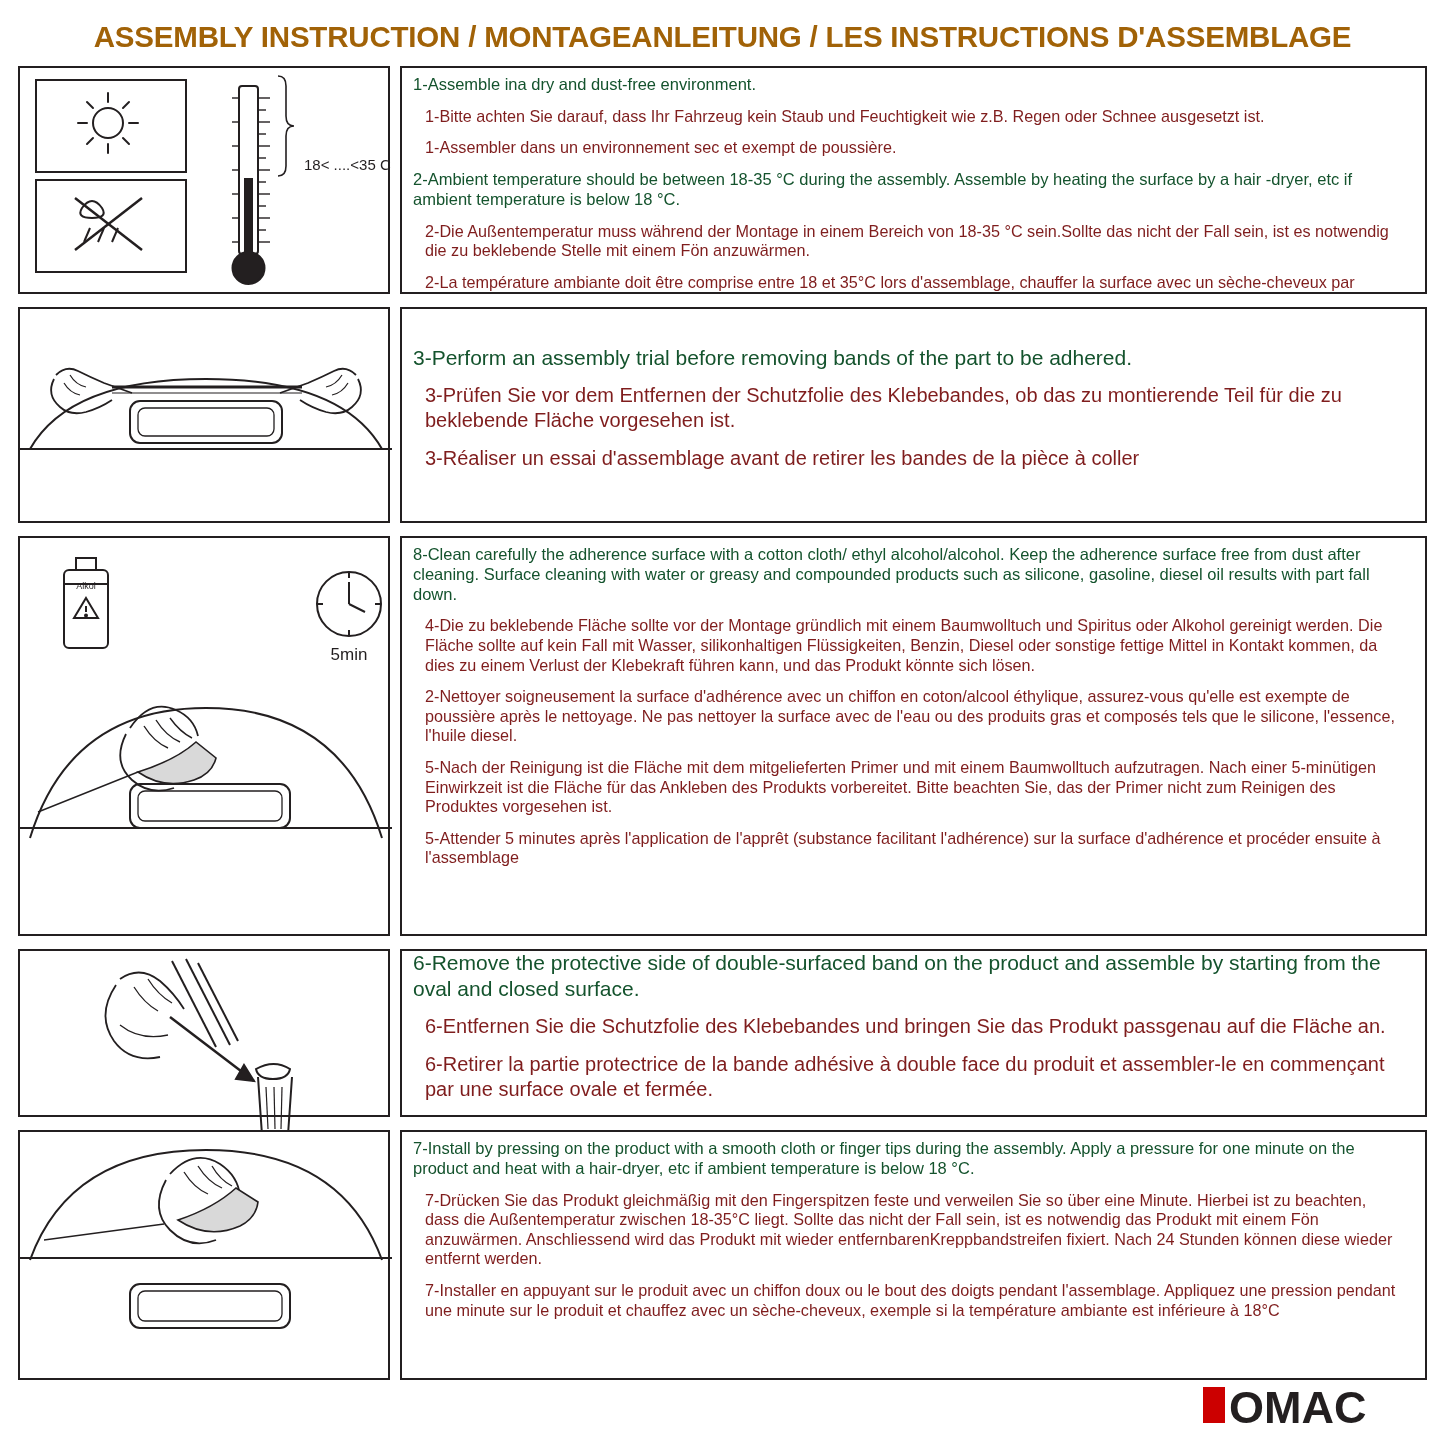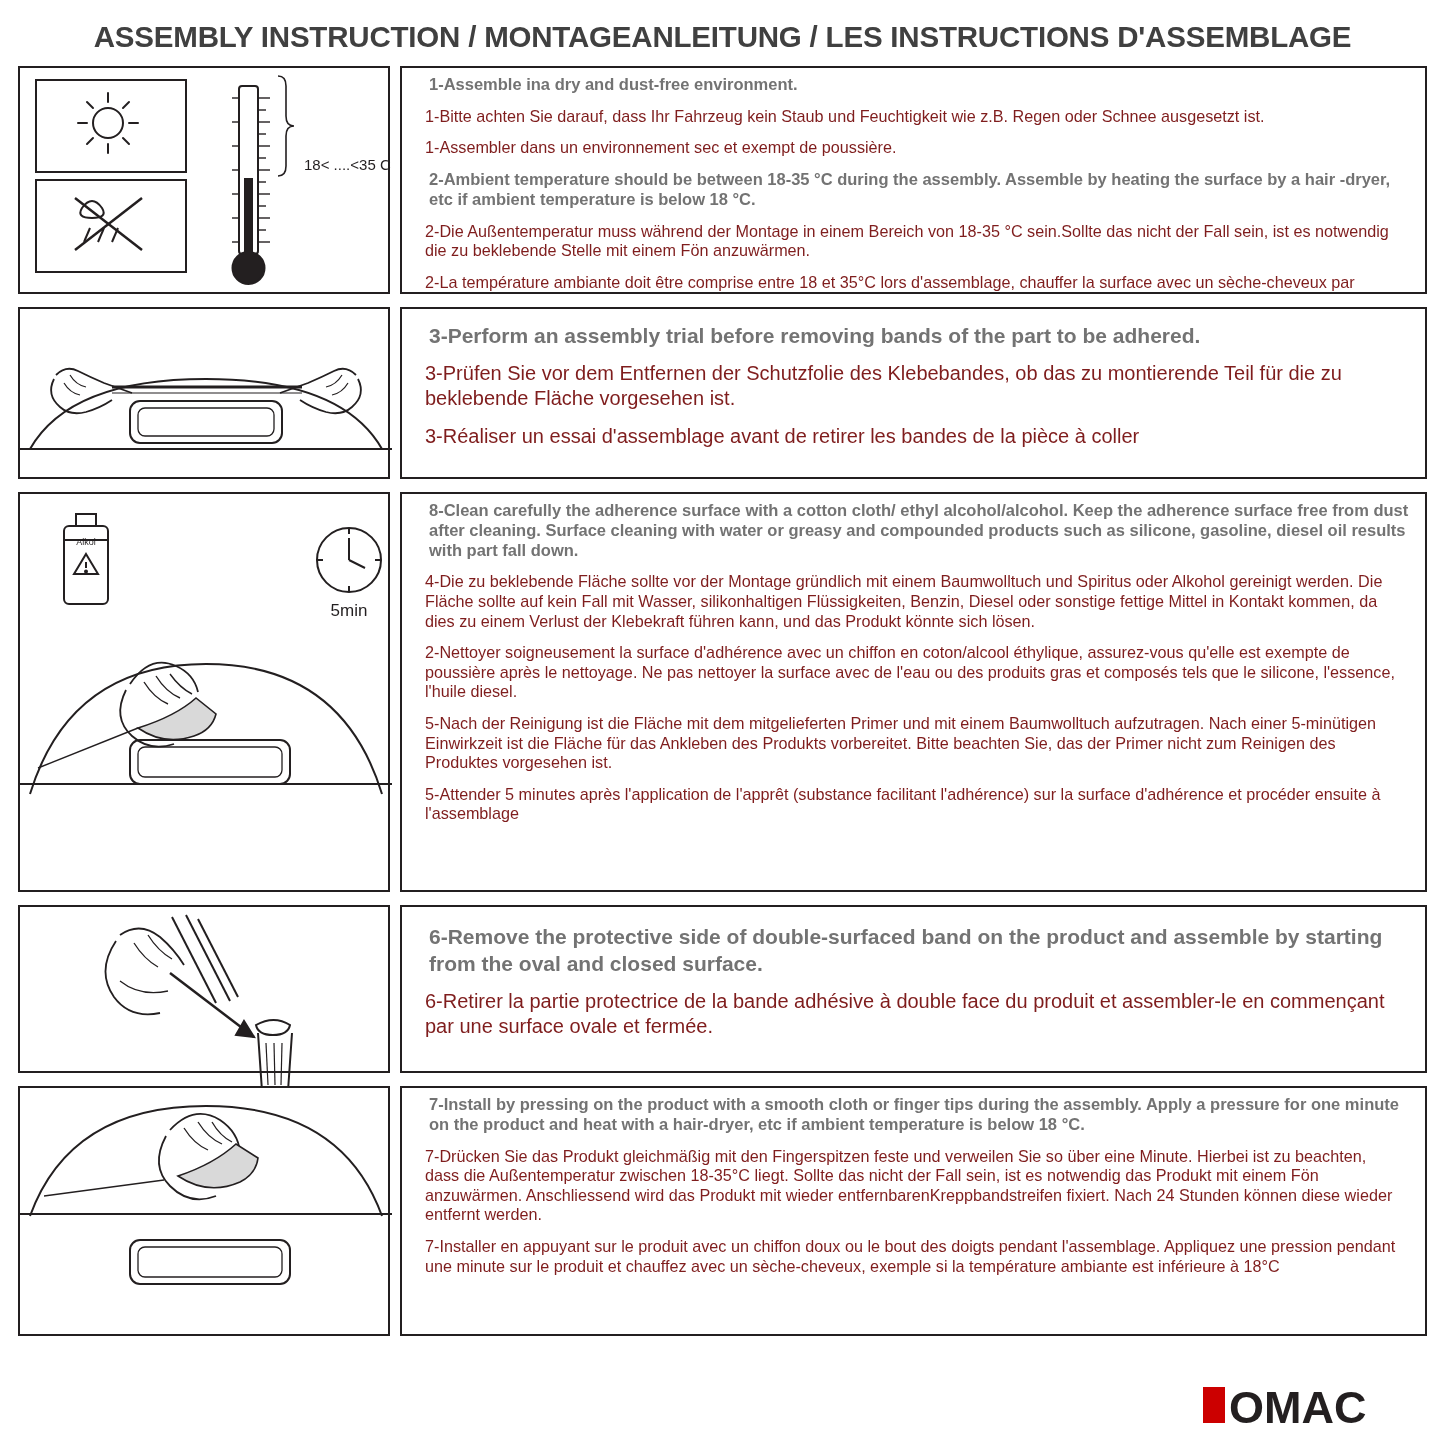--- a/index.html
+++ b/index.html
@@ -9,21 +9,21 @@
     background: #ffffff;
     font-family: "Liberation Sans", sans-serif;
   }
   #page {
     position: relative;
     width: 1445px; height: 1445px;
     background: #ffffff;
     padding: 14px 18px 0 18px;
   }
   #title {
-    color: #404040;
+    color: #a16207;
     font-weight: bold;
     font-size: 29.5px;
     letter-spacing: -0.2px;
     white-space: nowrap;
     text-align: center;
     margin: 6px 0 12px 0;
   }
   .rows { display: flex; flex-direction: column; gap: 13px; }
   .row { display: flex; gap: 10px; }
   .cell-img {
@@ -34,41 +34,41 @@
     flex: 0 0 372px;
   }
   .cell-txt {
     flex: 1 1 auto;
     border: 2px solid #231f20;
     background: #fff;
     padding: 7px 11px 9px 11px;
     overflow: hidden;
   }
   .p-en {
-    font-weight: bold;
+    font-weight: normal;
     font-size: 16.5px;
     line-height: 1.2;
-    color: #737373;
-    margin: 0 0 1px 16px;
+    color: #14532d;
+    margin: 0 0 1px 0;
   }
   .p-sub {
     font-size: 16.2px;
     line-height: 1.21;
     color: #7f1d1d;
     margin: 12px;
   }
   .blk { margin-bottom: 11px; }
   .blk:last-child { margin-bottom: 0; }
 
   
   .big .p-en { font-size: 21px; line-height: 1.25; }
   .big .p-sub { font-size: 20px; line-height: 1.27; }
 
   .row1 { height: 228px; }
-  .row2 { height: 172px; }
+  .row2 { height: 216px; }
   .row3 { height: 400px; }
   .row4 { height: 168px; }
   .row5 { height: 250px; }
 
   .cell-txt.vcenter { display: flex; flex-direction: column; justify-content: center; }
 
   svg { display: block; }
 
   #logo {
     position: absolute;
@@ -264,20 +264,21 @@
             <path d="M238 126 l4 58 q14 8 26 0 l4 -58"></path>
             <line x1="246" y1="136" x2="248" y2="178" stroke-width="1.2"></line>
             <line x1="254" y1="136" x2="255" y2="178" stroke-width="1.2"></line>
             <line x1="262" y1="136" x2="261" y2="178" stroke-width="1.2"></line>
           </g>
         </svg>
       </div>
       <div class="cell-txt vcenter big">
         <div class="blk">
           <p class="p-en">6-Remove the protective side of double-surfaced band on the product and assemble by starting from the oval and closed surface.</p>
+          <p class="p-sub">6-Entfernen Sie die Schutzfolie des Klebebandes und bringen Sie das Produkt passgenau auf die Fläche an.</p>
           <p class="p-sub">6-Retirer la partie protectrice de la bande adhésive à double face du produit et assembler-le en commençant par une surface ovale et fermée.</p>
         </div>
       </div>
     </div>
 
     <div class="row row5">
       <div class="cell-img">
         <svg viewBox="0 0 372 246" width="372" height="246">
           <g fill="none" stroke="#231f20" stroke-width="2">
             <path d="M10 128 q40 -110 176 -110 q136 0 176 110"></path>

